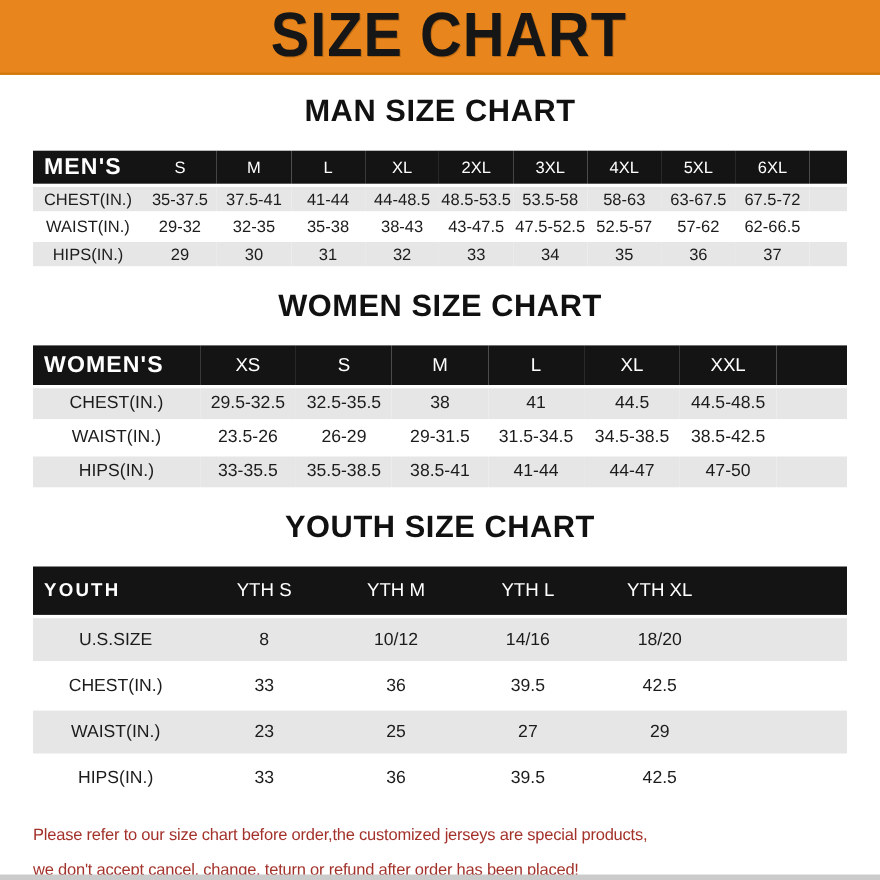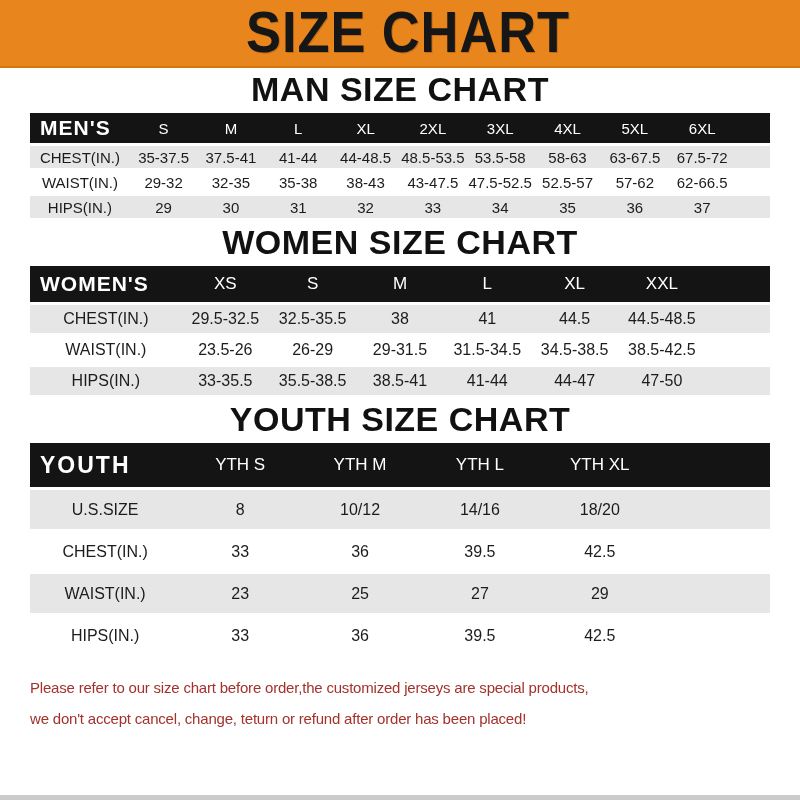--- a/index.html
+++ b/index.html
@@ -28,23 +28,23 @@
     font-size: 57px;
     font-weight: bold;
     color: #161616;
     letter-spacing: 1px;
     transform: scaleX(0.92);
     line-height: 1;
     margin-top: -2px;
     text-shadow: 1px 1px 0 rgba(120,60,0,0.35);
   }
   h2.section-heading {
-    margin: 4px auto;
+    margin: 16px auto;
     text-align: center;
-    font-size: 34px;
+    font-size: 28px;
     line-height: 34px;
     font-weight: bold;
     color: #111;
     letter-spacing: 0.5px;
   }
   .mt-men   { margin-top: 17px; margin-bottom: 13px; }
   .mt-women { margin-top: 24px; margin-bottom: 13px; }
   .mt-youth { margin-top: 32px; margin-bottom: 15px; }
 
   table.size-table {
@@ -94,21 +94,21 @@
   .women col.c-fill  { width: 8.7%; }
   .women tr.head th { height: 36px; font-size: 17px; }
   .women tr.head th.corner { font-size: 21px; }
   .women td { height: 28px; font-size: 16px; }
 
   
   .youth col.c-label { width: 20.3%; }
   .youth col.c-size  { width: 16.2%; }
   .youth col.c-fill  { width: 14.9%; }
   .youth tr.head th { height: 44px; font-size: 17px; }
-  .youth tr.head th.corner { font-size: 23px; letter-spacing: 2px; }
+  .youth tr.head th.corner { font-size: 17px; letter-spacing: 2px; }
   .youth td { height: 39px; font-size: 16px; }
 
   .footer-note {
     margin: 14px 20px 0 30px;
     color: var(--footer-red, #A3322B);
     font-size: 15px;
     line-height: 31px;
     letter-spacing: -0.2px;
   }
   .bottom-edge {

